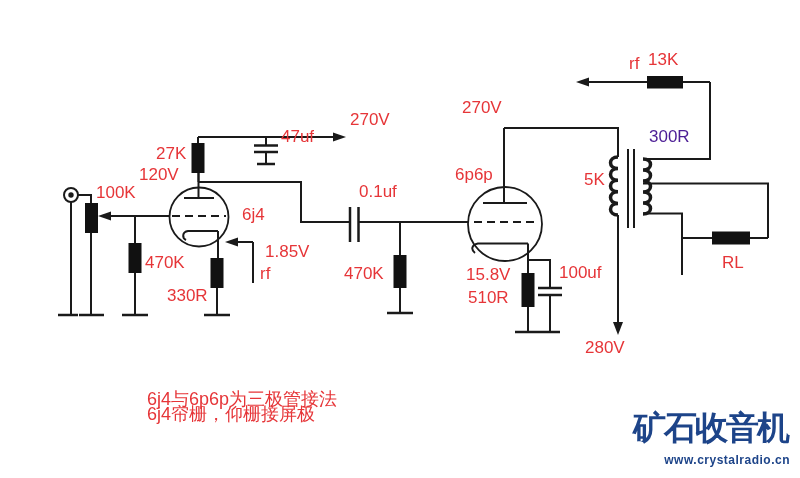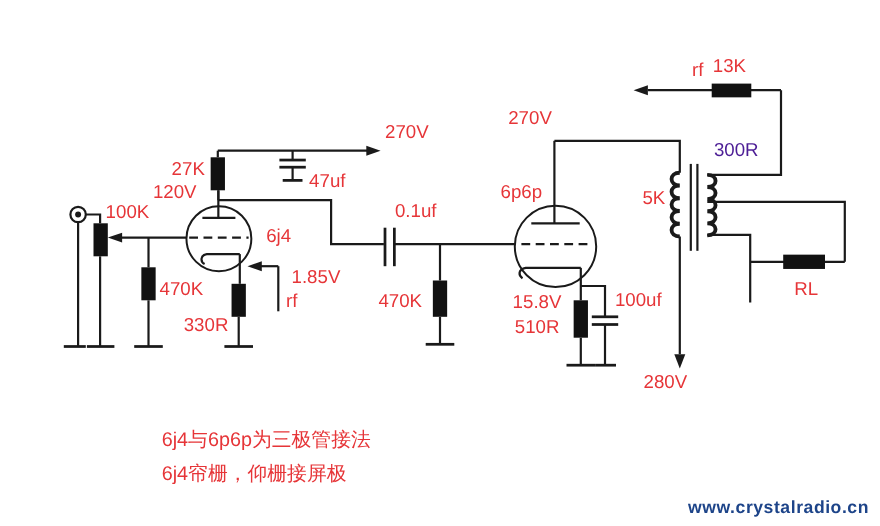--- a/index.html
+++ b/index.html
@@ -5,21 +5,21 @@
   html,body{margin:0;padding:0;background:#fff;}
   .canvas{position:relative;width:800px;height:478px;background:#ffffff;overflow:hidden;
           font-family:"Liberation Sans", sans-serif;}
   .canvas svg{position:absolute;left:0;top:0;}
   .lbl{position:absolute;font-size:17px;line-height:1.05;white-space:nowrap;}
   .red{color:#e63538;}
   .blk{color:#4c1d95;}
   .note{position:absolute;font-size:18px;color:#e63538;white-space:nowrap;margin-top:48px;}
   .wm-name{position:absolute;font-size:33px;font-weight:bold;letter-spacing:-2px;
            color:#1d4489;white-space:nowrap;}
-  .wm-url{position:absolute;font-size:16px;font-weight:bold;letter-spacing:.5px;
+  .wm-url{position:absolute;font-size:12px;font-weight:bold;letter-spacing:.5px;
           color:#1d4489;white-space:nowrap;text-align:right;}
 </style>
 </head>
 <body>
 
 <div class="canvas">
 
   <svg width="800" height="478" viewBox="0 0 800 478">
     <g stroke="#1a1a1a" stroke-width="2" fill="none">
 
@@ -160,33 +160,34 @@
 
   <div class="lbl red" style="left:156px;top:145px">27K</div>
   <div class="lbl red" style="left:139px;top:166px">120V</div>
   <div class="lbl red" style="left:96px;top:184px">100K</div>
   <div class="lbl red" style="left:145px;top:254px">470K</div>
   <div class="lbl red" style="left:167px;top:287px">330R</div>
   <div class="lbl red" style="left:242px;top:206px">6j4</div>
   <div class="lbl red" style="left:265px;top:243px">1.85V</div>
   <div class="lbl red" style="left:260px;top:265px">rf</div>
   <div class="lbl red" style="left:350px;top:111px">270V</div>
-  <div class="lbl red" style="left:281px;top:156px">47uf</div>
+  <div class="lbl red" style="left:281px;top:128px">47uf</div>
   <div class="lbl red" style="left:359px;top:183px">0.1uf</div>
   <div class="lbl red" style="left:344px;top:265px">470K</div>
   <div class="lbl red" style="left:455px;top:166px">6p6p</div>
   <div class="lbl red" style="left:462px;top:99px">270V</div>
   <div class="lbl red" style="left:466px;top:266px">15.8V</div>
   <div class="lbl red" style="left:468px;top:289px">510R</div>
   <div class="lbl red" style="left:559px;top:264px">100uf</div>
   <div class="lbl red" style="left:584px;top:171px">5K</div>
   <div class="lbl blk" style="left:649px;top:128px">300R</div>
   <div class="lbl red" style="left:629px;top:55px">rf</div>
   <div class="lbl red" style="left:648px;top:51px">13K</div>
   <div class="lbl red" style="left:585px;top:339px">280V</div>
   <div class="lbl red" style="left:722px;top:254px">RL</div>
 
   <div class="note" style="left:147px;top:339px">6j4与6p6p为三极管接法</div>
-  <div class="note" style="left:147px;top:370px">6j4帘栅，仰栅接屏极</div>
+  <div class="note" style="left:147px;top:354px">6j4帘栅，仰栅接屏极</div>
 
+  <div class="wm-name" style="right:12px;top:406px">矿石收音机</div>
   <div class="wm-url" style="right:10px;top:453px">www.crystalradio.cn</div>
 
 </div>
 
 </body></html>

